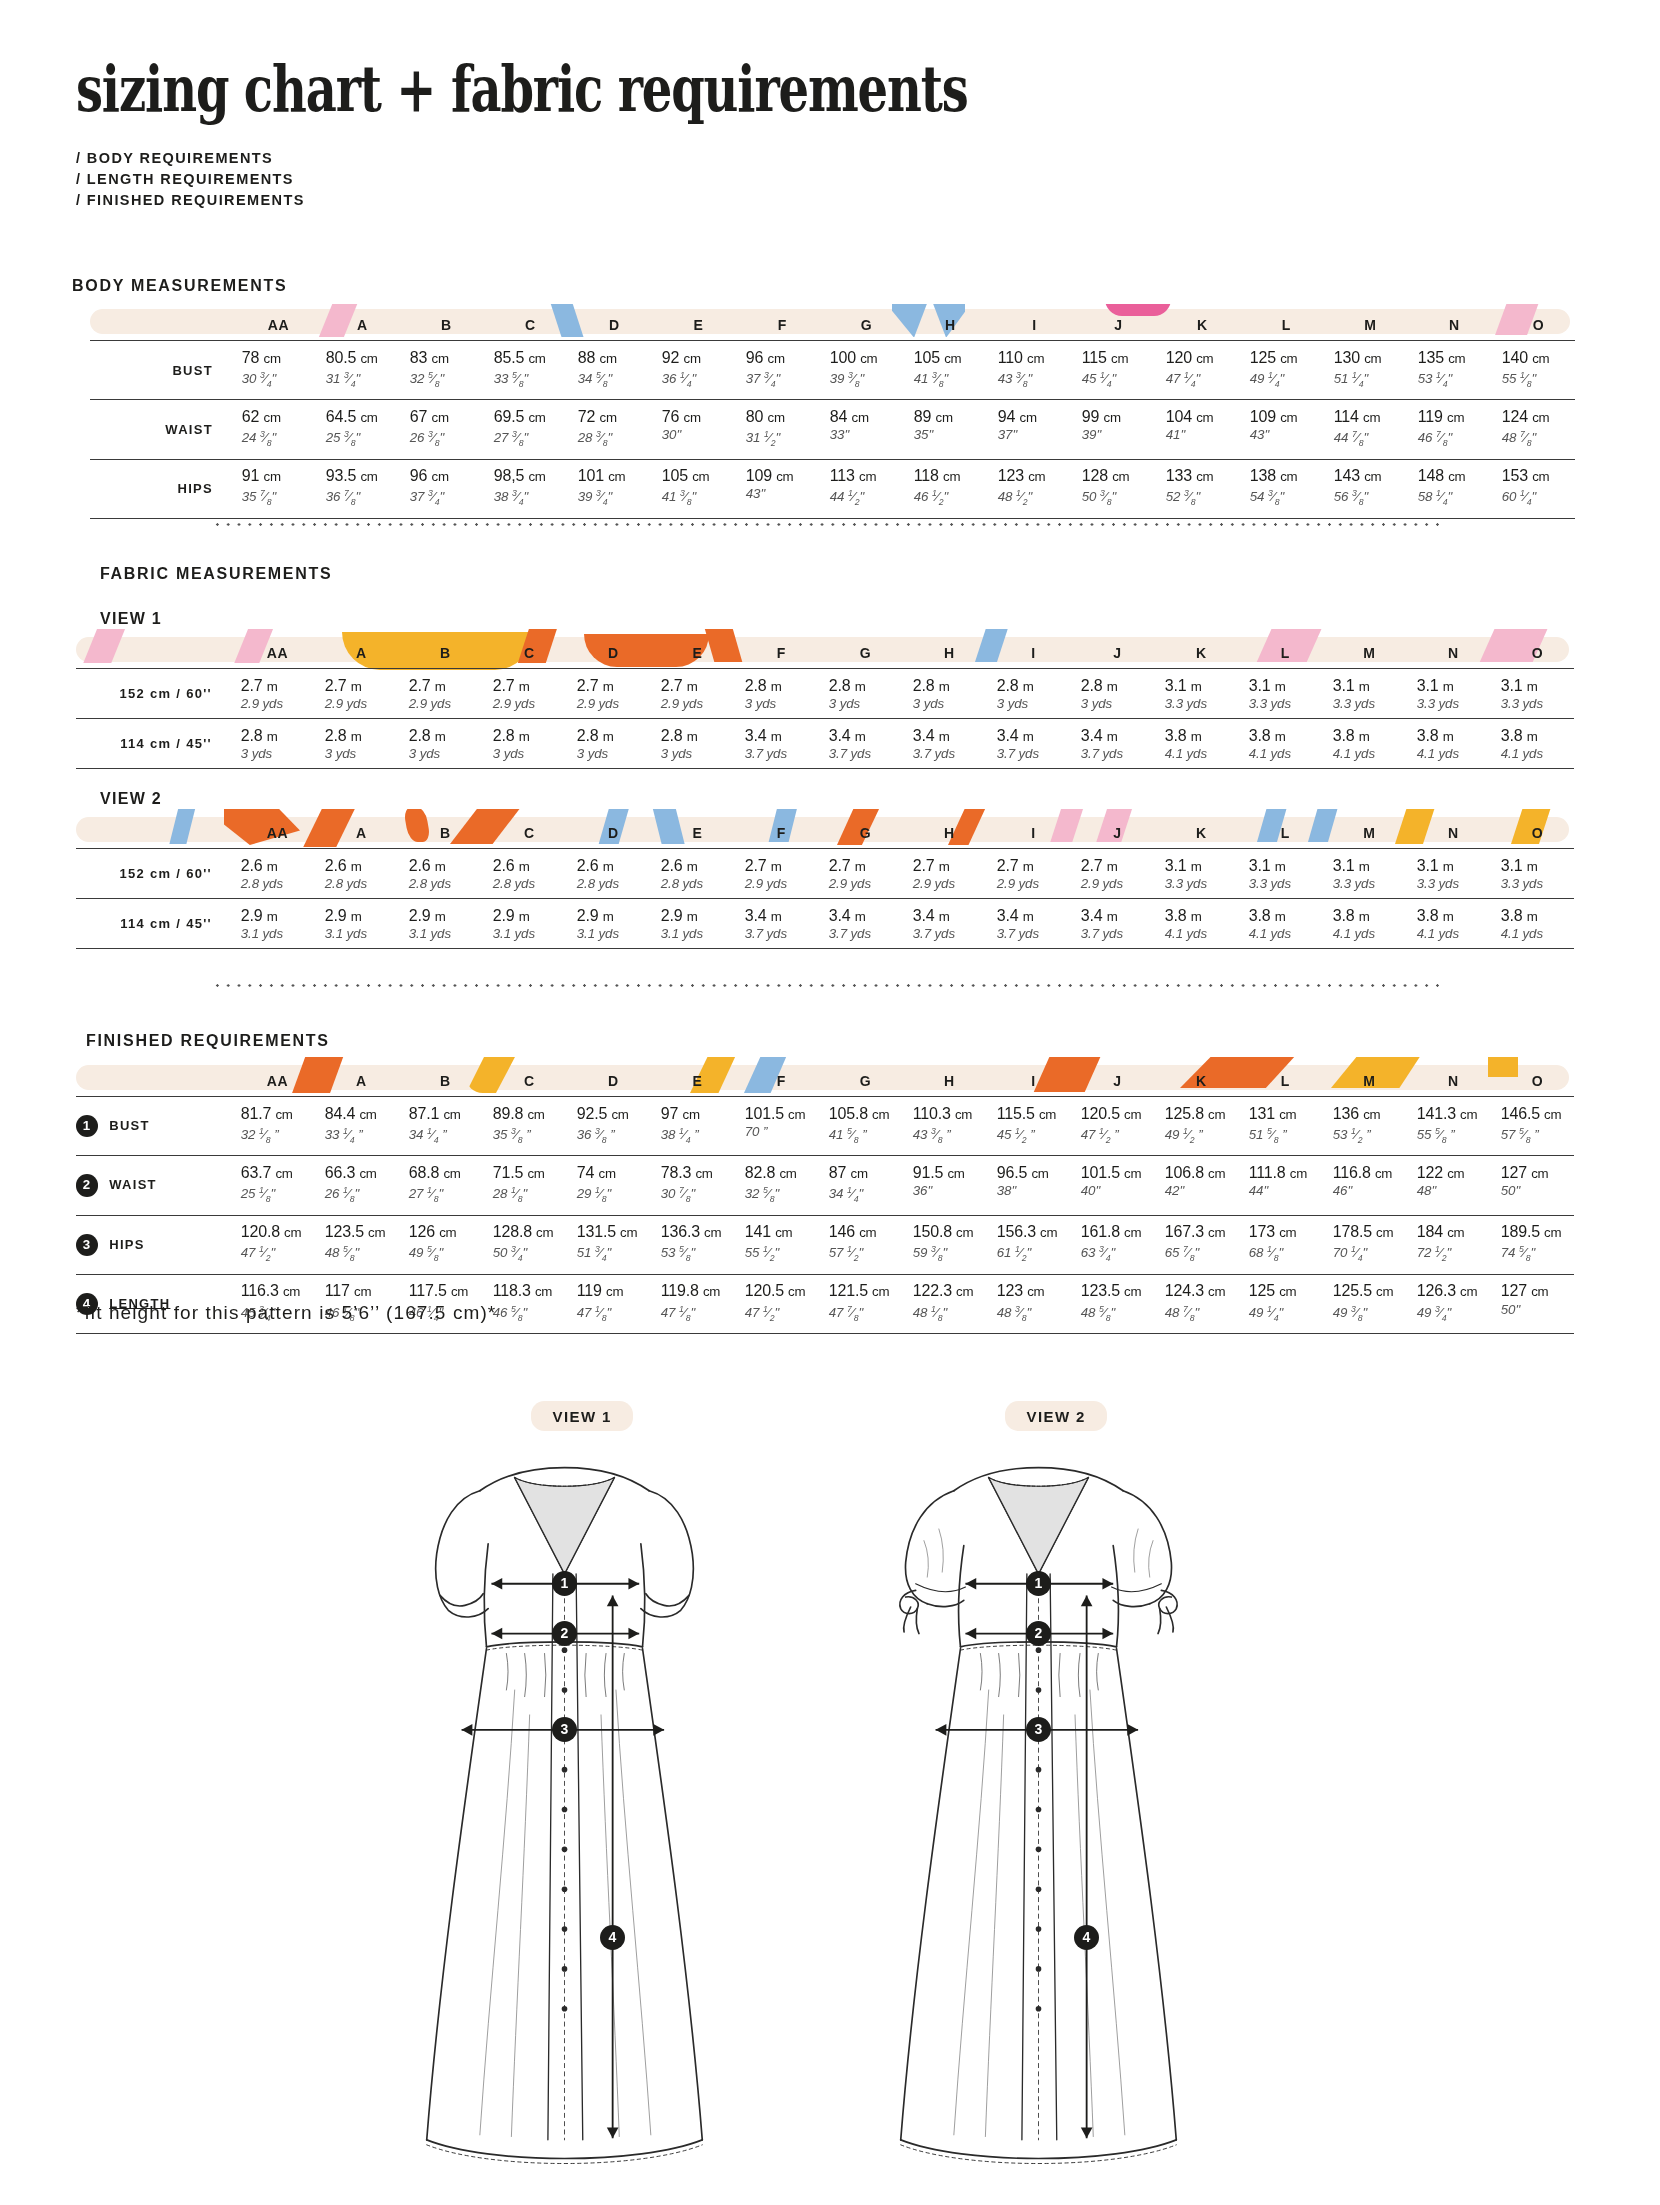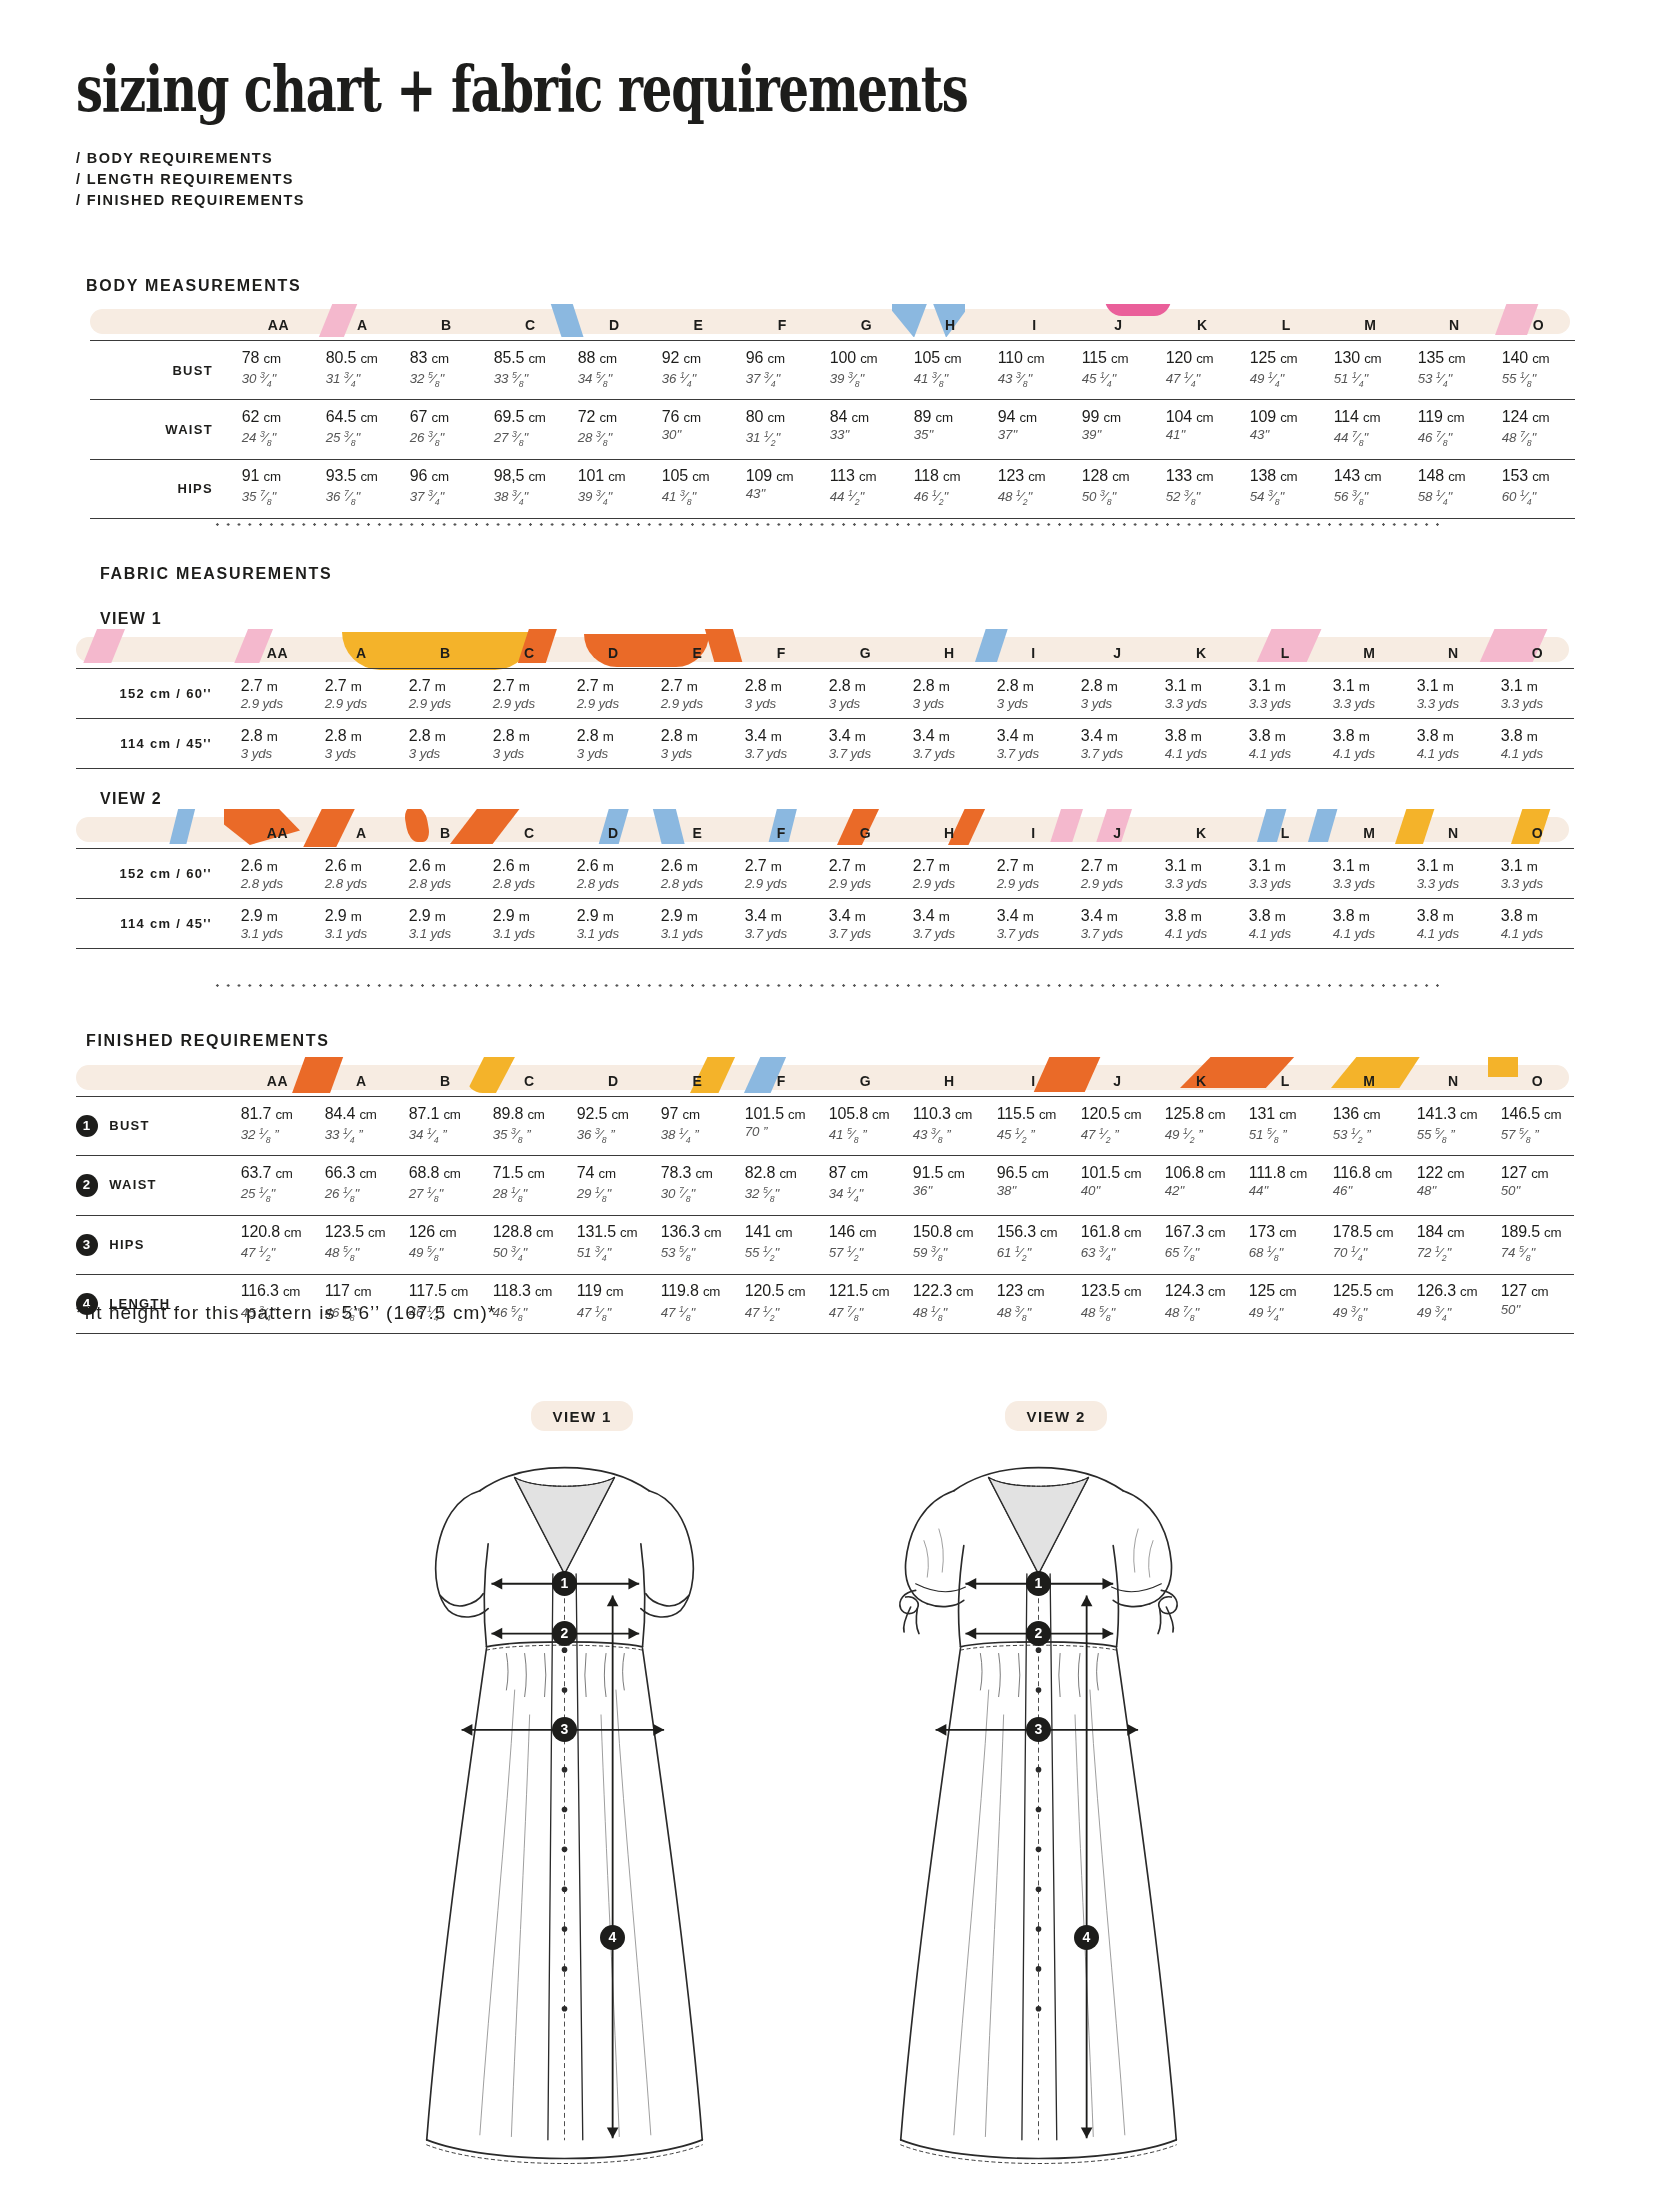--- a/index.html
+++ b/index.html
@@ -133,21 +133,21 @@
 
 <div class="page">
 
   <div class="title">sizing chart + fabric requirements</div>
   <div class="subtitles">
     <div>/ BODY REQUIREMENTS</div>
     <div>/ LENGTH REQUIREMENTS</div>
     <div>/ FINISHED REQUIREMENTS</div>
   </div>
 
-  <div class="sec-head" style="left:86px; top:277px;">BODY MEASUREMENTS</div>
+  <div class="sec-head" style="left:72px; top:277px;">BODY MEASUREMENTS</div>
 
   <div class="hdrband-wrap" style="left:90px; top:309px; width:1480px; height:28px;">
     <div class="hdrband" style="width:1480px;"></div>
     <div class="deco" style="left:0;top:-5px;width:1480px;height:33px;">
       <i style="left:237px;top:-6.6px;width:25px;height:40px;background:#f4b8cd;transform:skewX(-22deg);"></i>
       <i style="left:465px;top:-6.6px;width:21.6px;height:40px;background:#8bb8e0;transform:skewX(18deg);"></i>
       <i style="left:802px;top:-8.3px;width:38px;height:42px;background:#8bb8e0;clip-path:polygon(0 0,100% 0,58% 100%,0 36%);"></i>
       <i style="left:840px;top:-8.3px;width:35px;height:42px;background:#8bb8e0;clip-path:polygon(0 0,100% 0,100% 38%,46% 100%);"></i>
       <i style="left:1015px;top:-5px;width:66px;height:16.6px;background:#ea5f9a;border-radius:0 0 33px 33px;"></i>
       <i style="left:1412px;top:-6.6px;width:32px;height:38px;background:#f4b8cd;transform:skewX(-20deg);"></i>

